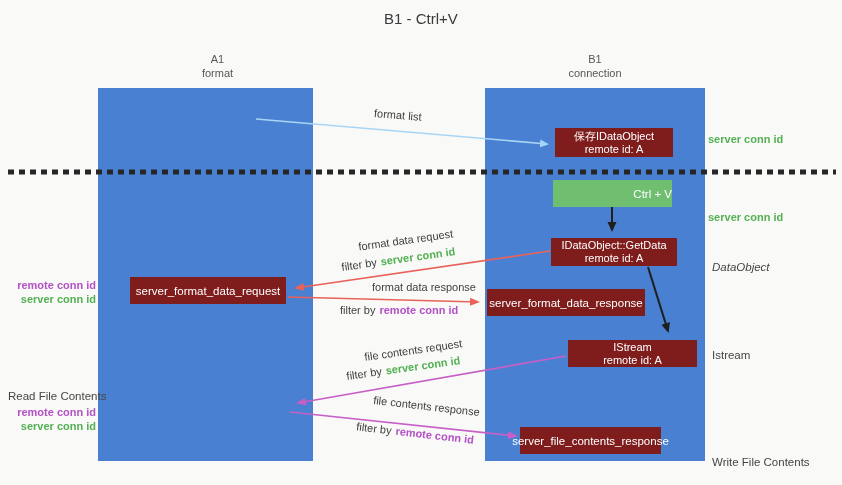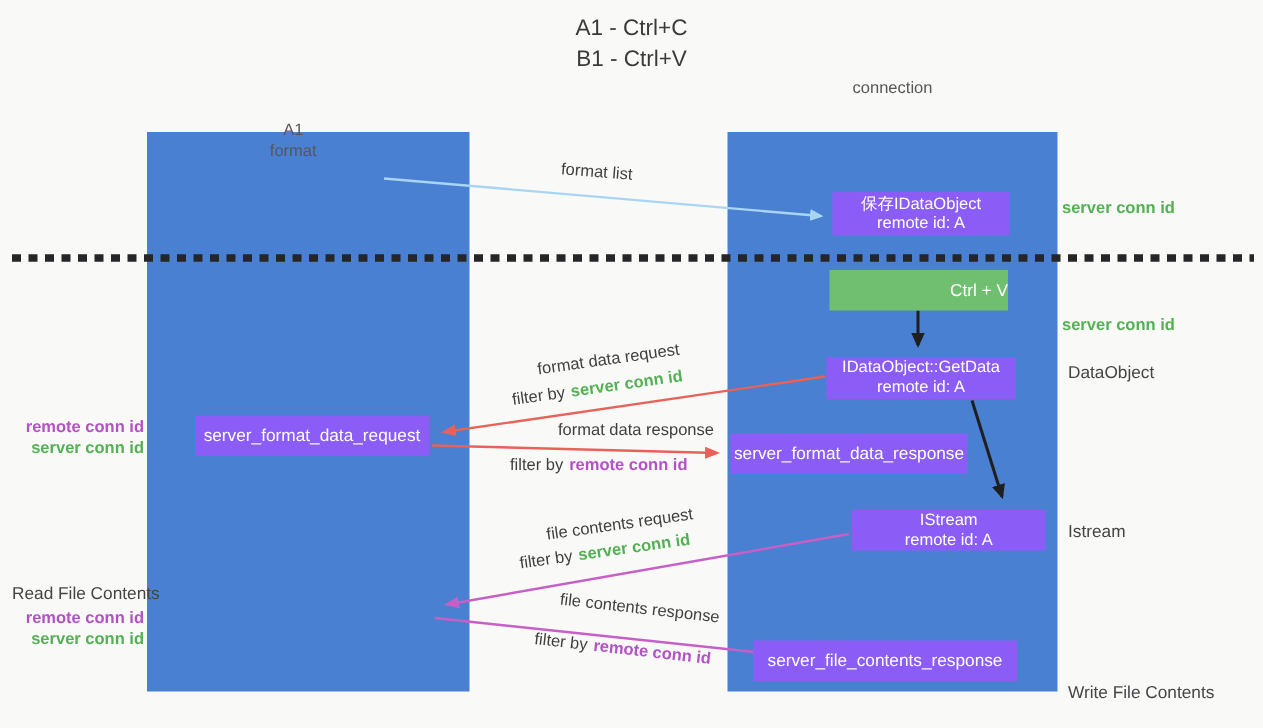--- a/index.html
+++ b/index.html
@@ -2,51 +2,51 @@
 <html><head>
 <meta charset="utf-8">
 <style>
   html,body{margin:0;padding:0;background:#f9f9f8;font-family:"Liberation Sans",sans-serif;}
   .canvas{position:relative;width:842px;height:485px;background:#f9f9f8;overflow:hidden;}
   .title{position:absolute;left:0;right:0;top:8px;text-align:center;font-size:15px;color:#3a3a3a;line-height:21px;}
   .col{position:absolute;background:#4a80d2;z-index:1;}
   .col-left{left:98px;top:88px;width:215px;height:373px;}
   .col-right{left:485px;top:88px;width:220px;height:373px;}
   .col-header{position:absolute;top:52px;text-align:center;font-size:11px;color:#575757;line-height:14px;z-index:2;}
-  .ch-left{left:88px;width:215px;margin-top:28px;}
+  .ch-left{left:110px;width:215px;}
   .ch-right{left:485px;width:220px;}
   .arrow-layer{position:absolute;left:0;top:0;z-index:3;}
   .node{position:absolute;display:flex;flex-direction:column;align-items:center;justify-content:center;
         color:#fff;text-align:center;z-index:4;font-size:11.5px;line-height:14px;}
   .node .l2{font-size:11px;line-height:13px;}
   .green-node{background:#70bf71;}
-  .orange-node{background:#8b5cf6;}
+  .orange-node{background:#7f1d1d;}
   .edge-label{position:absolute;font-size:11px;color:#3f3f3f;white-space:nowrap;z-index:5;}
   .green-text{color:#53b153;font-weight:bold;}
   .purple-text{color:#b351c5;font-weight:bold;}
   .sp{margin-left:4px;}
   .side-label{position:absolute;font-size:11.5px;color:#454545;white-space:nowrap;z-index:5;}
   .ann{position:absolute;font-size:11px;font-weight:bold;white-space:nowrap;z-index:5;line-height:14px;}
   .cluster{position:absolute;width:88px;text-align:right;font-size:11px;font-weight:bold;line-height:14px;z-index:5;}
 </style>
 </head>
 <body>
 
 <div class="canvas">
 
   <div class="title">
-    <div>A1 - Ctrl+C</div>
     <div>B1 - Ctrl+V</div>
   </div>
 
   <div class="col-header ch-left">
     <div>A1</div>
     <div>format</div>
   </div>
   <div class="col-header ch-right">
+    <div>B1</div>
     <div>connection</div>
   </div>
 
   <div class="col col-left"></div>
   <div class="col col-right"></div>
 
   <svg class="arrow-layer" width="842" height="485" viewBox="0 0 842 485">
     <defs>
       <marker id="m-blue" markerWidth="9" markerHeight="9" refX="7" refY="4" orient="auto" markerUnits="userSpaceOnUse">
         <path d="M0,0 L9,4 L0,8 z" fill="#a9d5f5"></path>
@@ -101,21 +101,21 @@
   <div class="node orange-node" style="left:130px;top:277px;width:156px;height:27px;">
     <div>server_format_data_request</div>
   </div>
 
   <div class="node orange-node" style="left:568px;top:340px;width:129px;height:27px;">
     <div class="l2">IStream</div>
     <div class="l2">remote id: A</div>
   </div>
 
 
-  <div class="node orange-node" style="left:502px;top:427px;width:176px;height:27px;">
+  <div class="node orange-node" style="left:520px;top:427px;width:141px;height:27px;">
     <div>server_file_contents_response</div>
   </div>
 
   <div class="edge-label" style="left:374px;top:109px;transform:rotate(4.5deg);">format list</div>
 
   <div class="edge-label" style="left:358px;top:234px;transform:rotate(-8deg);">format data request</div>
   <div class="edge-label" style="left:341px;top:253px;transform:rotate(-8deg);">
     <span>filter by</span><span class="green-text sp">server conn id</span>
   </div>
 
@@ -129,21 +129,21 @@
     <span>filter by</span><span class="green-text sp">server conn id</span>
   </div>
 
   <div class="edge-label" style="left:373px;top:400px;transform:rotate(6.5deg);">file contents response</div>
   <div class="edge-label" style="left:356px;top:427px;transform:rotate(6.5deg);">
     <span>filter by</span><span class="purple-text sp">remote conn id</span>
   </div>
 
   <div class="ann green-text" style="left:708px;top:132px;">server conn id</div>
   <div class="ann green-text" style="left:708px;top:210px;">server conn id</div>
-  <div class="side-label" style="left:712px;top:243px;">DataObject</div>
+  <div class="side-label" style="left:712px;top:261px;font-style:italic;">DataObject</div>
   <div class="side-label" style="left:712px;top:349px;">Istream</div>
   <div class="side-label" style="left:712px;top:431px;margin-top:25px;">Write File Contents</div>
 
   <div class="cluster" style="left:8px;top:278px;">
     <div class="purple-text">remote conn id</div>
     <div class="green-text">server conn id</div>
   </div>
   <div class="side-label" style="left:8px;top:390px;">Read File Contents</div>
   <div class="cluster" style="left:8px;top:405px;">
     <div class="purple-text">remote conn id</div>

